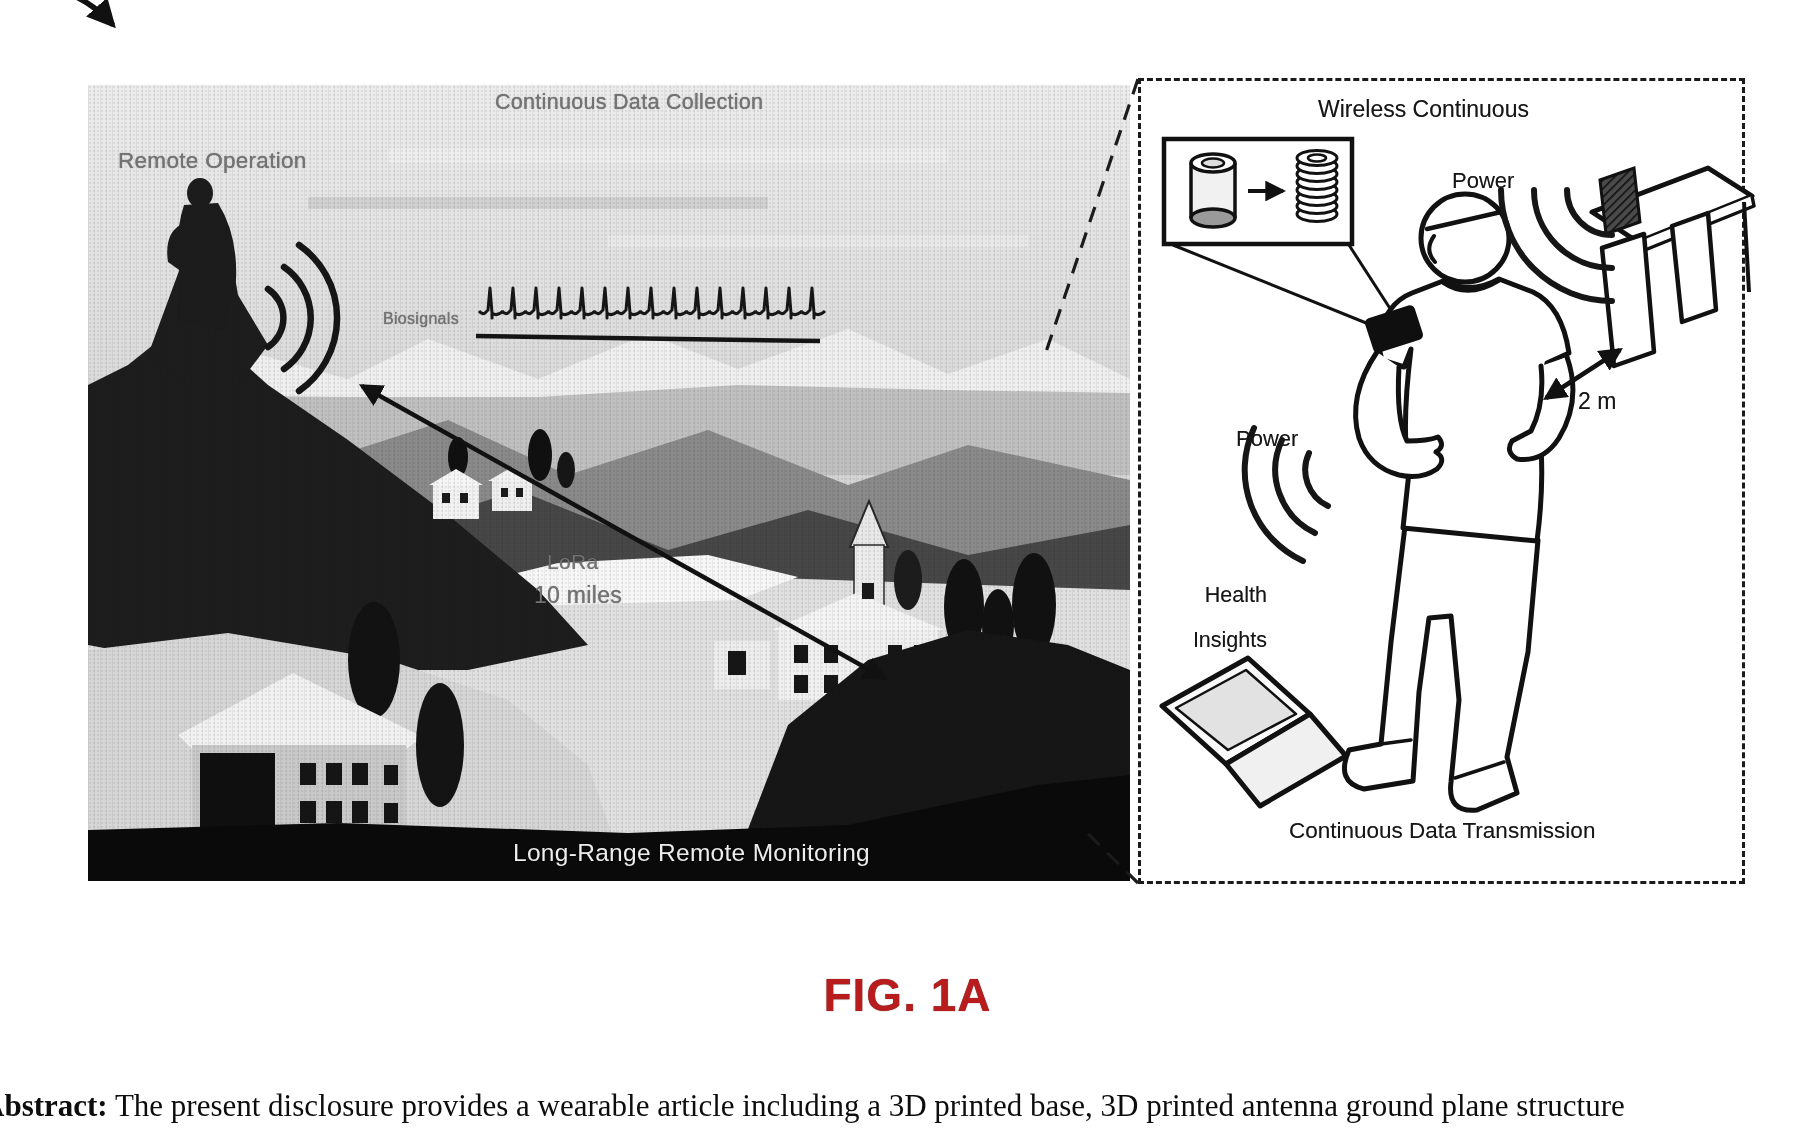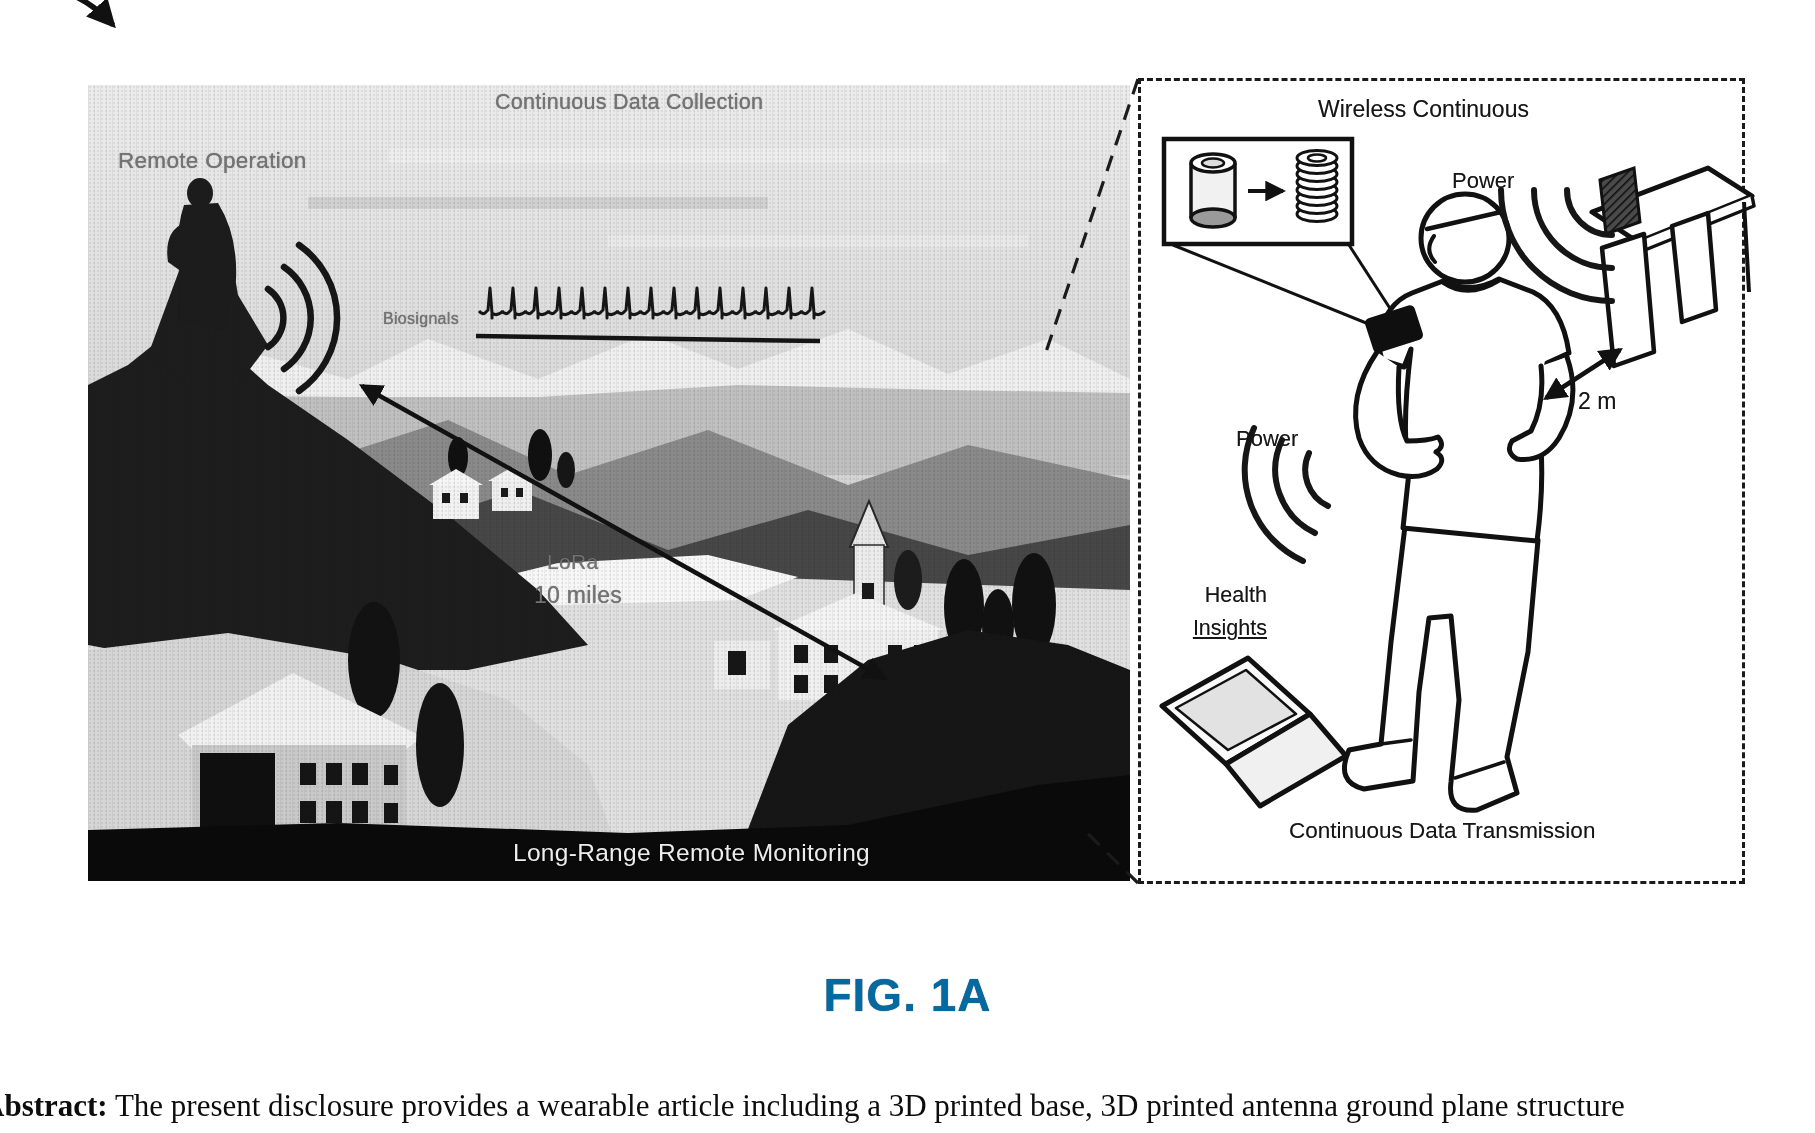--- a/index.html
+++ b/index.html
@@ -19,21 +19,21 @@
     text-shadow:0 0 1px rgba(0,0,0,.55);white-space:nowrap;}
   
   #detail-panel{left:1138px;top:78px;width:601px;height:800px;background:#fff;
     border:3px dashed #1b1b1b;z-index:2;}
   .detail-label{position:absolute;z-index:5;color:#161616;white-space:nowrap;
     text-shadow:0 0 .5px rgba(0,0,0,.4);}
   
   #overlay{left:0;top:0;z-index:40;pointer-events:none;}
   
   #fig-caption{left:0;right:0;top:968px;text-align:center;
-    font-size:46px;font-weight:bold;letter-spacing:1px;color:#0369a1;z-index:6;
+    font-size:46px;font-weight:bold;letter-spacing:1px;color:#b91c1c;z-index:6;
     text-shadow:0 0 1px #444;}
   #abstract{left:-18px;top:1086px;width:1980px;z-index:6;
     font-family:"Liberation Serif",serif;font-size:31px;line-height:40px;color:#0d0d0d;}
   #abstract .line{white-space:nowrap;overflow:hidden;}
   #abstract b{font-weight:bold;}
 </style>
 </head>
 <body>
 
 <div id="photo-panel" class="abs">
@@ -141,21 +141,21 @@
 <div class="photo-label abs" style="left:534px;top:582px;font-size:23px;">10 miles</div>
 <div class="photo-label abs" style="left:513px;top:839px;font-size:24.5px;color:#ededed;text-shadow:0 0 2px #000;">Long-Range Remote Monitoring</div>
 
 <div id="detail-panel" class="abs"></div>
 <div class="detail-label abs" style="left:1318px;top:96px;font-size:23px;">Wireless Continuous</div>
 <div class="detail-label abs" style="left:1452px;top:168px;font-size:22px;">Power</div>
 <div class="detail-label abs" style="left:1578px;top:388px;font-size:23px;">2 m</div>
 <div class="detail-label abs" style="left:1236px;top:426px;font-size:22px;">Power</div>
 <div class="detail-label abs" style="left:1167px;top:583px;width:100px;text-align:right;font-size:21.5px;">
   <div>Health</div>
-  <div style="margin-top:8px;text-decoration:underline;">Insights</div>
+  <div style="margin-top:20px;">Insights</div>
 </div>
 <div class="detail-label abs" style="left:1289px;top:818px;font-size:22.5px;">Continuous Data Transmission</div>
 
 <svg id="overlay" class="abs" width="1815" height="1133" viewBox="0 0 1815 1133">
   <defs>
     <marker id="mA" viewBox="0 0 10 10" refX="8.5" refY="5" markerWidth="5.2" markerHeight="5.2" orient="auto-start-reverse">
       <path d="M0,0 L10,5 L0,10 z" fill="#111"></path>
     </marker>
     <pattern id="hatch" width="6" height="6" patternTransform="rotate(45)" patternUnits="userSpaceOnUse">
       <rect width="6" height="6" fill="#4a4a4a"></rect>

